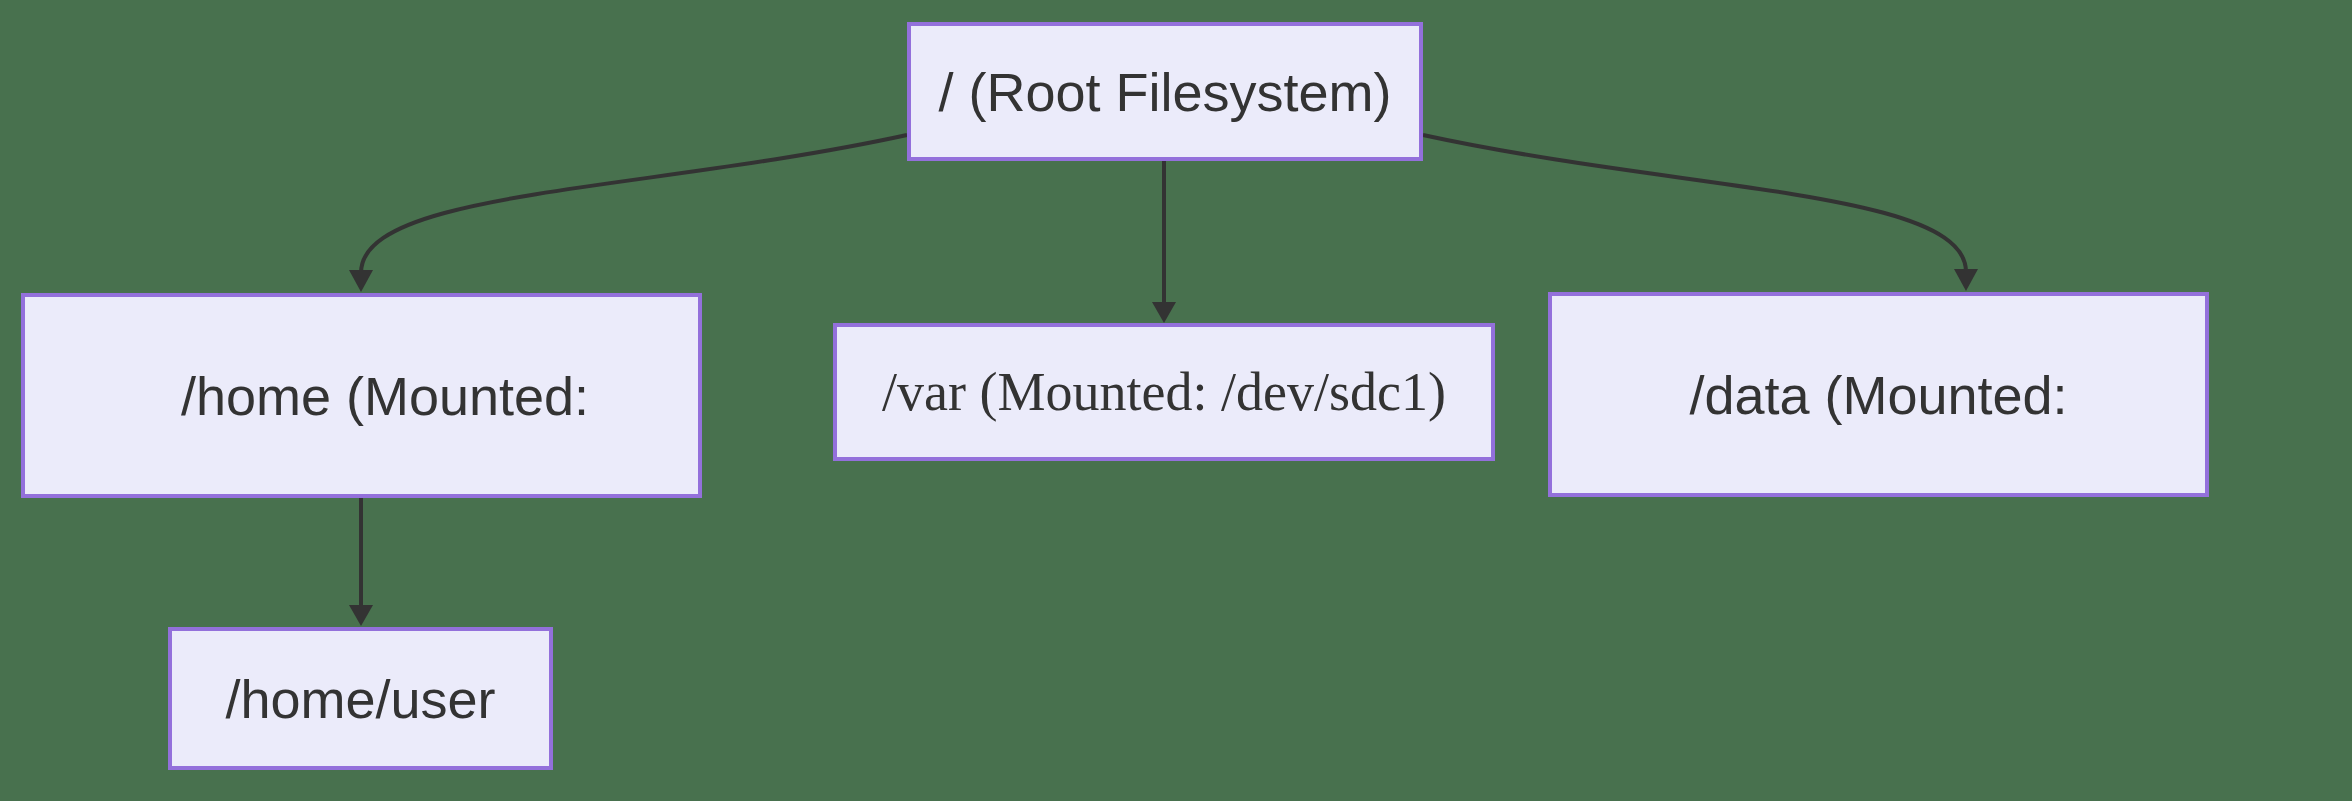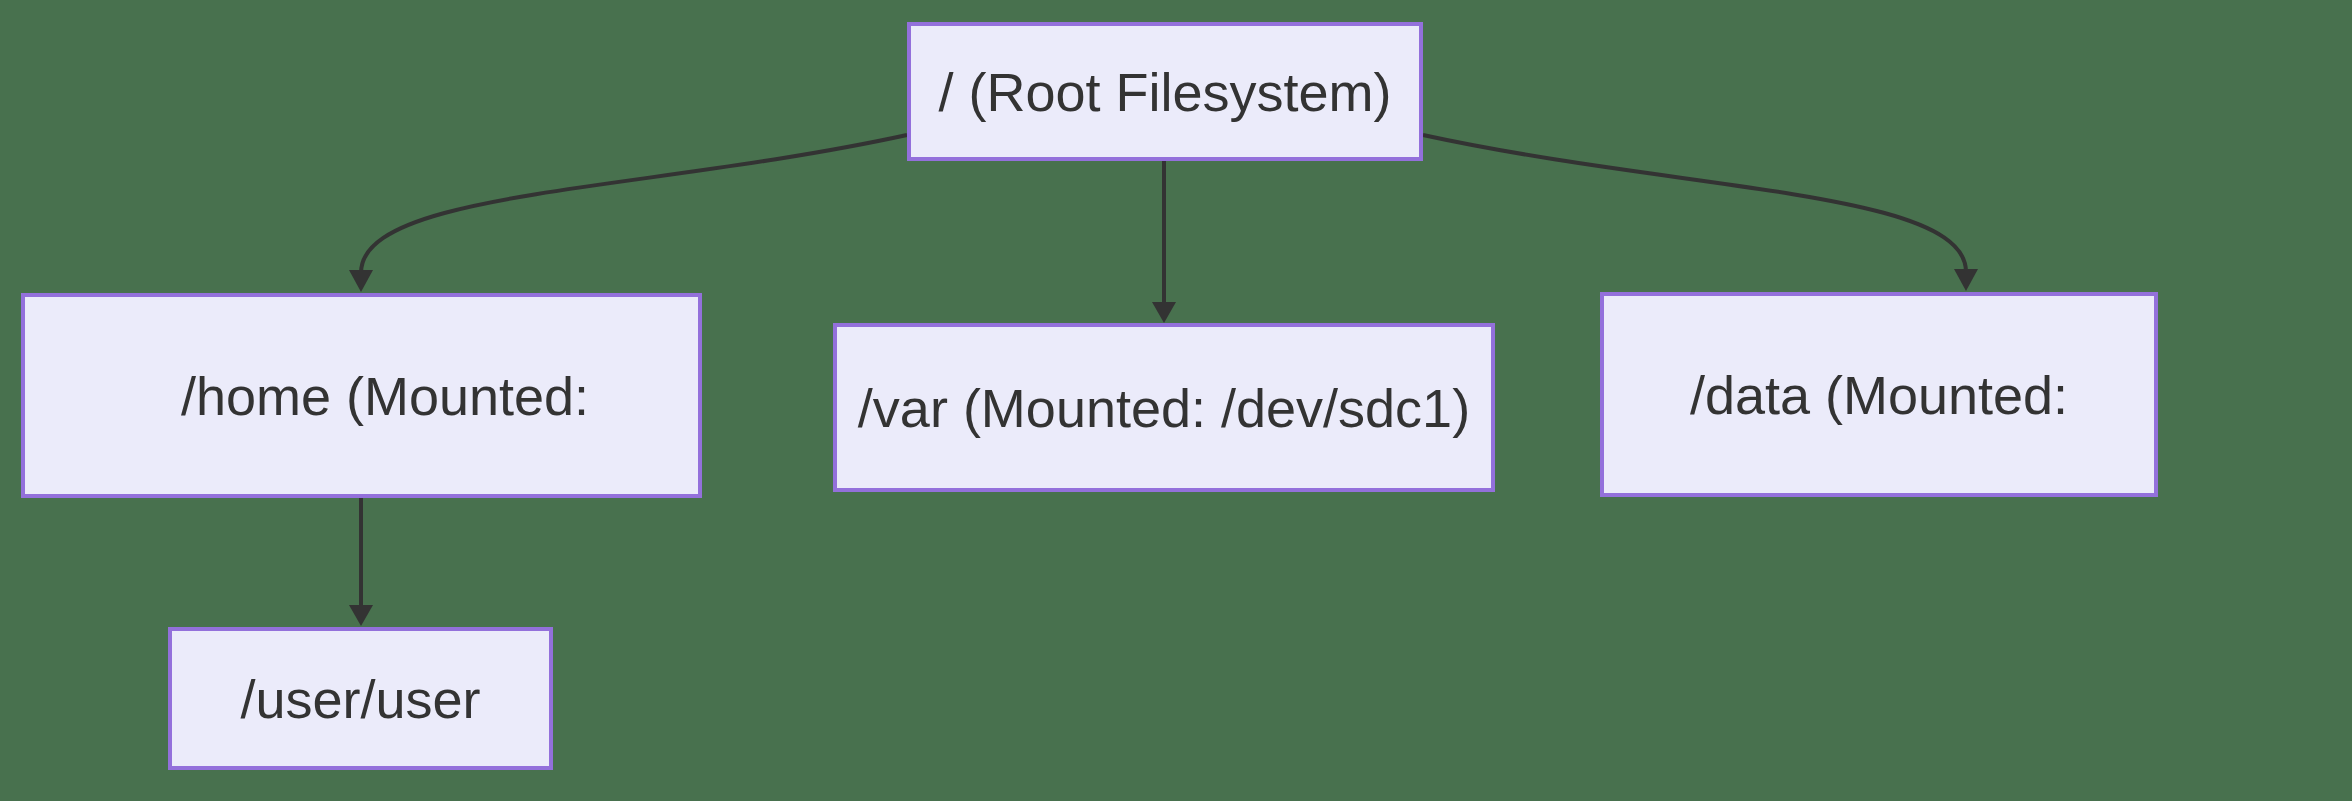--- a/index.html
+++ b/index.html
@@ -45,22 +45,22 @@
     line-height: 58px;
     display: flex;
     flex-direction: column;
     align-items: center;
     justify-content: center;
     text-align: center;
     white-space: nowrap;
   }
   .node-root      { left: 907px;  top: 22px;  width: 516px; height: 139px; }
   .node-home      { left: 21px;   top: 293px; width: 681px; height: 205px; padding-left: 47px; }
-  .node-var       { left: 833px;  top: 323px; width: 662px; height: 169px; }
-  .node-data      { left: 1600px; top: 292px; width: 558px; height: 205px; }
+  .node-var       { left: 833px;  top: 323px; width: 662px; height: 138px; font-family: Liberation Serif, serif; }
+  .node-data      { left: 1548px; top: 292px; width: 661px; height: 205px; }
   .node-home-user { left: 168px;  top: 627px; width: 385px; height: 143px; }
 </style>
 </head>
 <body>
 
 <div class="canvas">
 
   <svg class="edge-layer" viewBox="0 0 2352 801" aria-hidden="true">
 
     <path class="edge" d="M 907,135 C 645,192 361,190 361,273"></path>
@@ -86,16 +86,16 @@
 
   <div class="node node-var">
     <span>/var (Mounted: /dev/sdc1)</span>
   </div>
 
   <div class="node node-data">
     <span>/data (Mounted:</span>
   </div>
 
   <div class="node node-home-user">
-    <span>/user/user</span>
+    <span>/home/user</span>
   </div>
 
 </div>
 
 </body></html>

